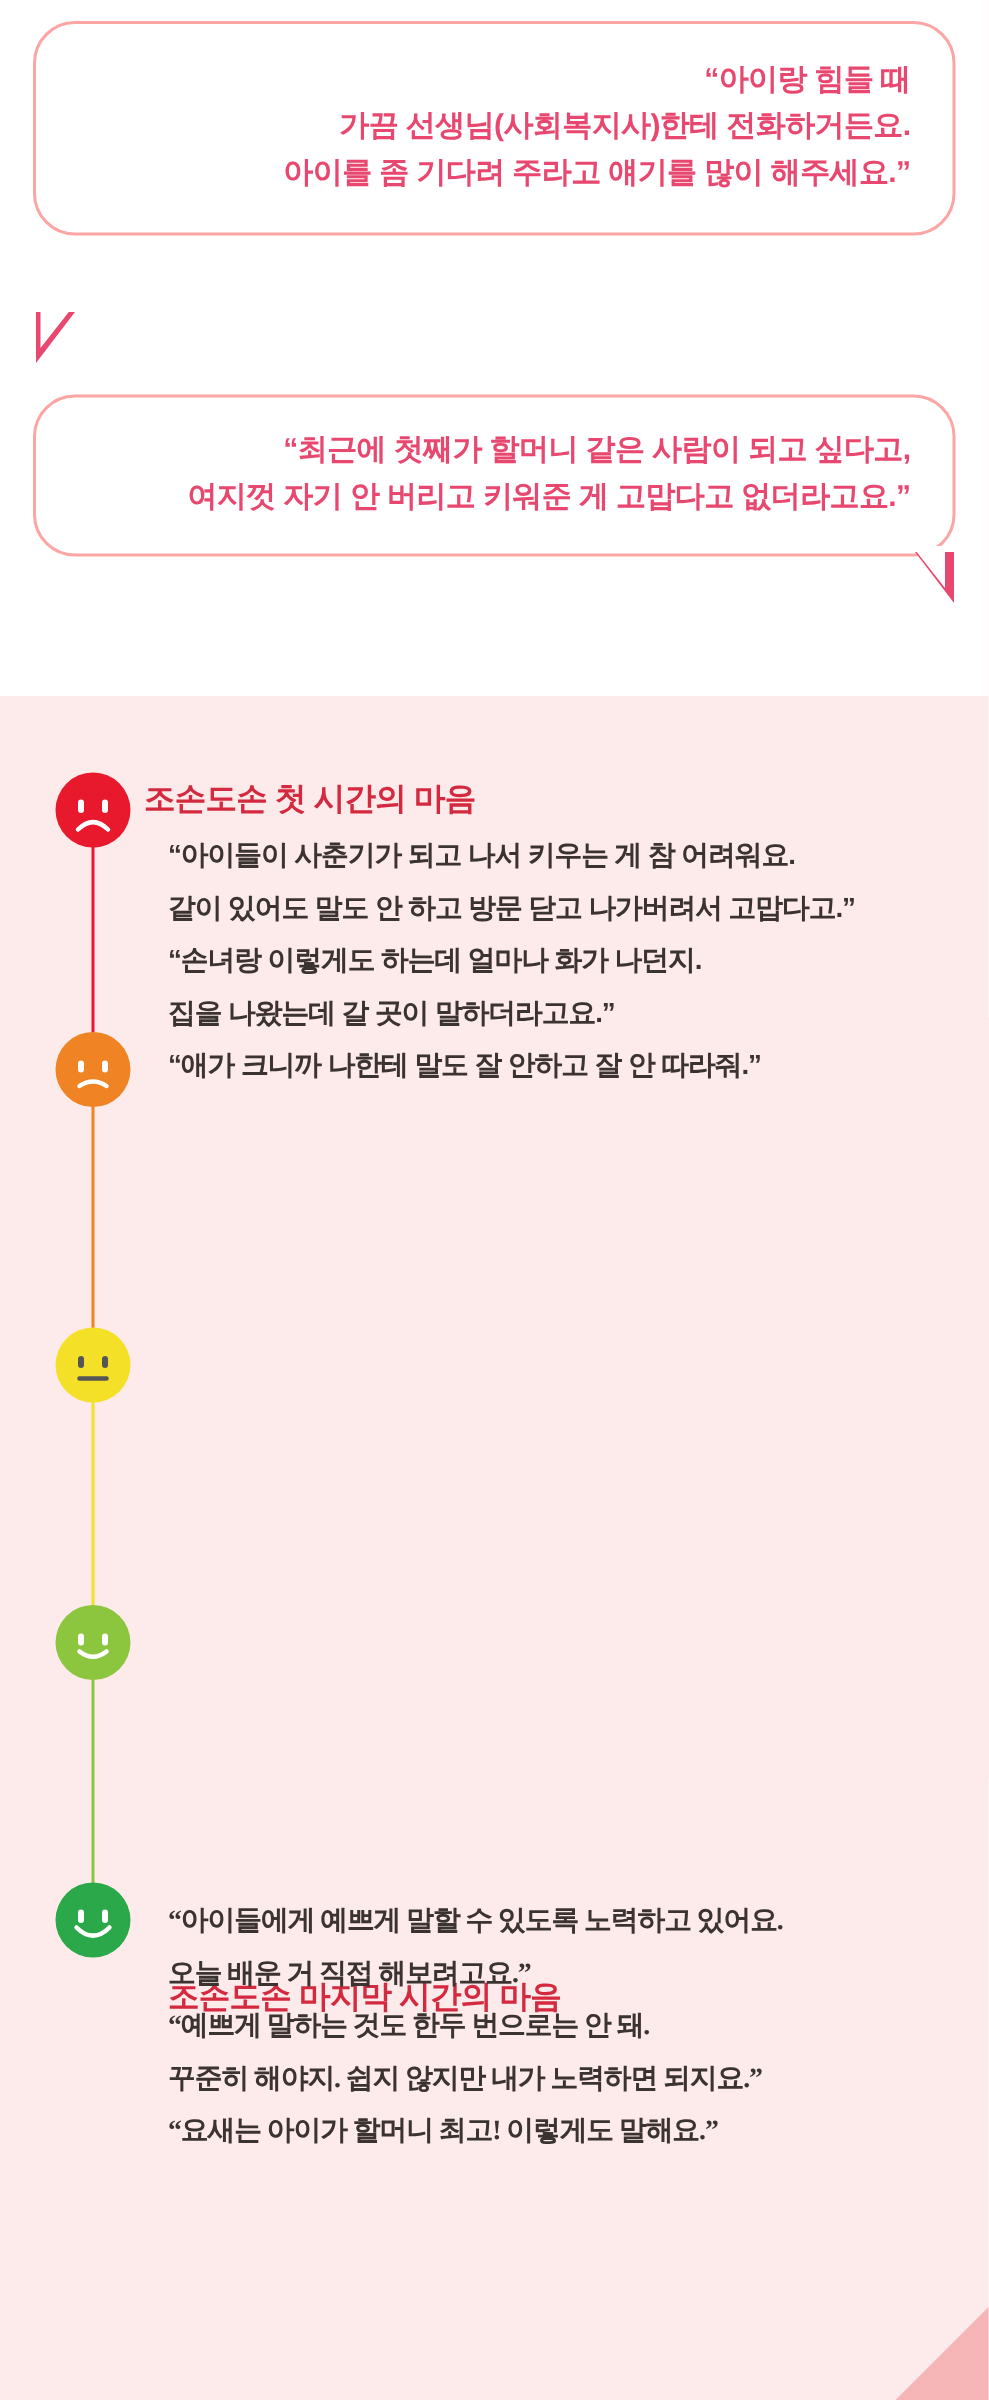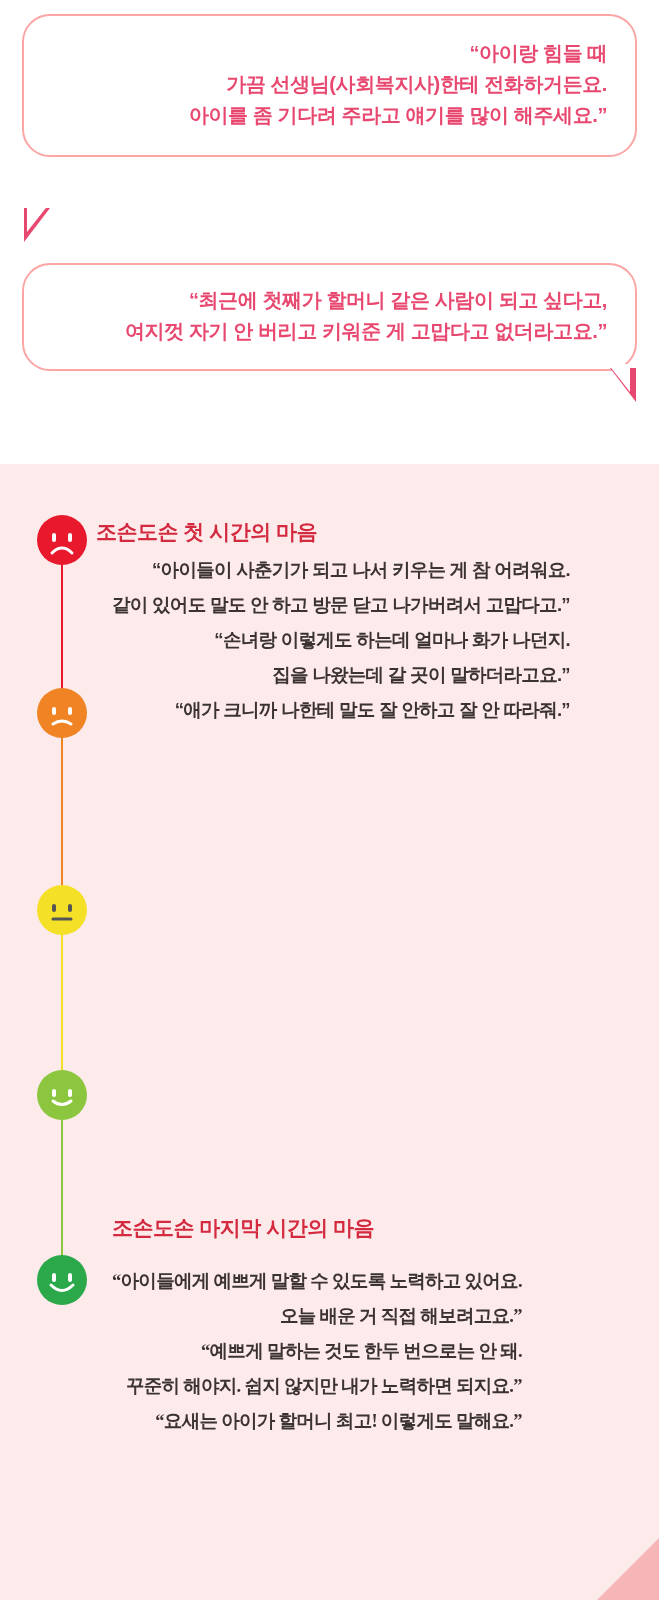--- a/index.html
+++ b/index.html
@@ -130,21 +130,21 @@
     white-space: nowrap;
   }
   .blk-body {
     position: absolute;
     font-size: 18.5px;
     font-weight: bold;
     color: #3a3330;
     letter-spacing: -0.7px;
     line-height: 35px;
   }
-  .blk-body .line { white-space: nowrap; text-align: right; }
+  .blk-body .line { white-space: nowrap; }
 </style>
 </head>
 <body>
 
 <div class="bubble" id="bubble-1">
   <div class="line">“아이랑 힘들 때</div>
   <div class="line">가끔 선생님(사회복지사)한테 전화하거든요.</div>
   <div class="line">아이를 좀 기다려 주라고 얘기를 많이 해주세요.”</div>
 </div>
 <div class="tail" id="tail-1"></div>
@@ -204,20 +204,20 @@
 
 <div class="blk-title" style="left:96px; top:518px;">조손도손 첫 시간의 마음</div>
 <div class="blk-body" style="left:112px; top:552px;">
   <div class="line">“아이들이 사춘기가 되고 나서 키우는 게 참 어려워요.</div>
   <div class="line">같이 있어도 말도 안 하고 방문 닫고 나가버려서 고맙다고.”</div>
   <div class="line">“손녀랑 이렇게도 하는데 얼마나 화가 나던지.</div>
   <div class="line">집을 나왔는데 갈 곳이 말하더라고요.”</div>
   <div class="line">“애가 크니까 나한테 말도 잘 안하고 잘 안 따라줘.”</div>
 </div>
 
-<div class="blk-title" style="left:112px; top:1214px;">조손도손 마지막 시간의 마음</div>
+<div class="blk-title" style="left:112px; top:1317px;">조손도손 마지막 시간의 마음</div>
 <div class="blk-body" style="left:112px; top:1264px;font-family:Liberation Serif, serif;">
   <div class="line">“아이들에게 예쁘게 말할 수 있도록 노력하고 있어요.</div>
   <div class="line">오늘 배운 거 직접 해보려고요.”</div>
   <div class="line">“예쁘게 말하는 것도 한두 번으로는 안 돼.</div>
   <div class="line">꾸준히 해야지. 쉽지 않지만 내가 노력하면 되지요.”</div>
   <div class="line">“요새는 아이가 할머니 최고! 이렇게도 말해요.”</div>
 </div>
 
 </body></html>

